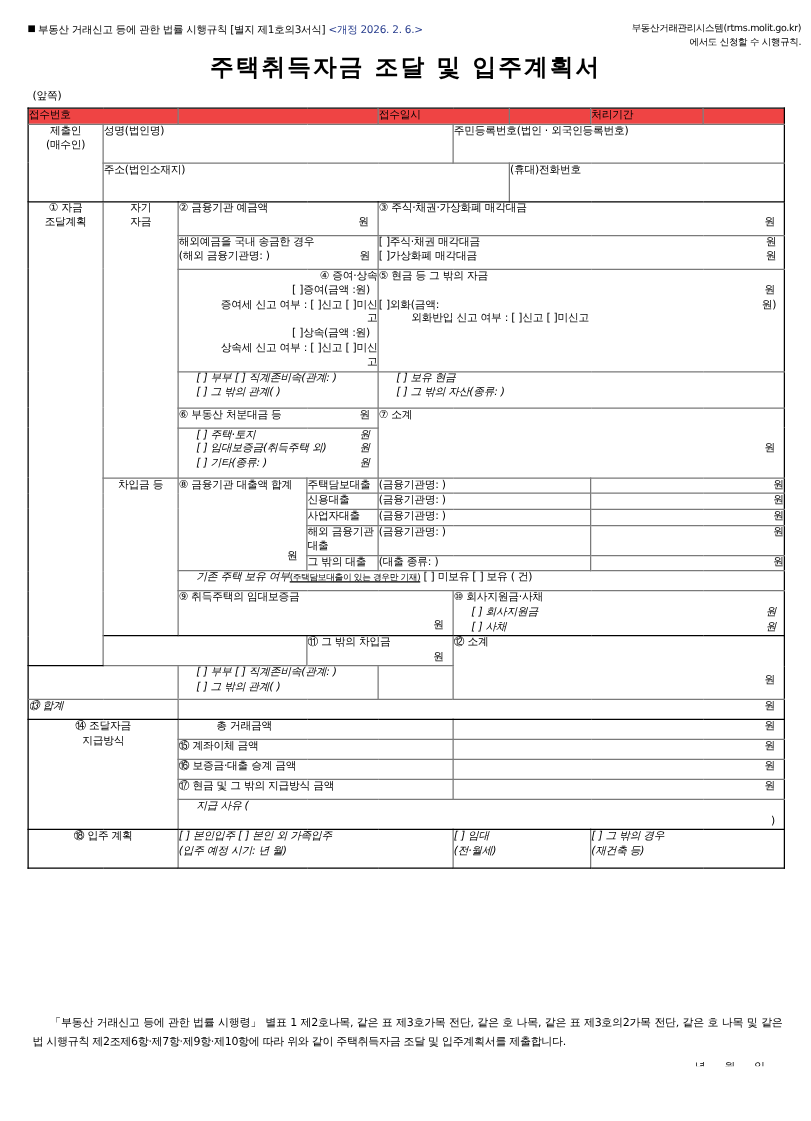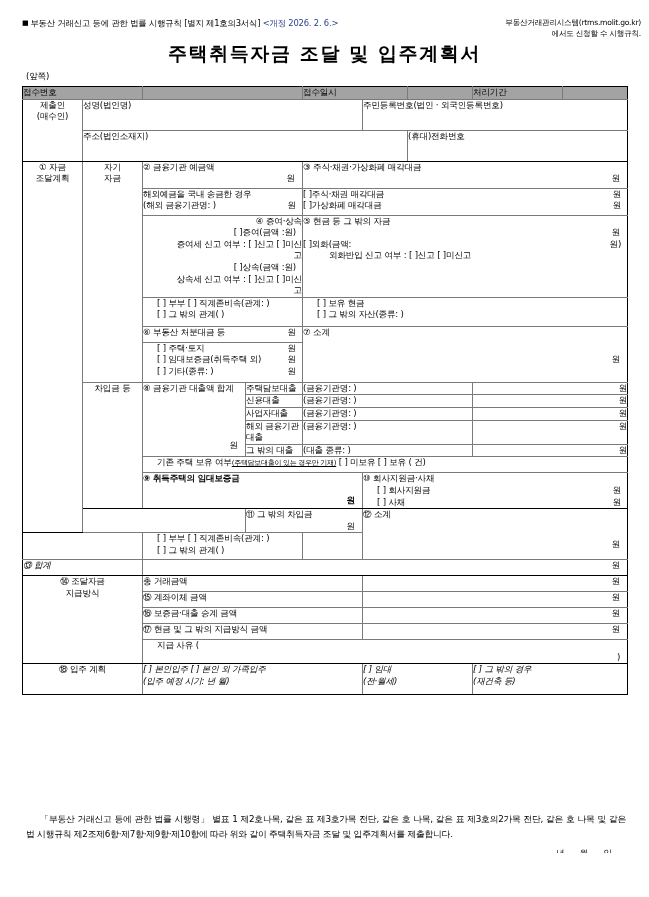--- a/index.html
+++ b/index.html
@@ -100,41 +100,41 @@
     letter-spacing: -0.2px;
   }
   .tb-top   { border-top: 1.5px solid #000 !important; }
   .tb-bot-m { border-bottom: 1px solid #000 !important; }
   .tb-left  { border-left: 1.5px solid #000 !important; }
   .tb-right { border-right: 1.5px solid #000 !important; }
   .nb-l { border-left: 0 !important; }
   .nb-b { border-bottom: 0 !important; }
   .nb-t { border-top: 0 !important; }
 
-  .gray { background: #a3a3a3; }
+  .gray { background: #ef4444; }
   .cpad { padding: 2.5px 4px 2.5px 5px; }
   .cpad-s { padding: 2px 3px 2px 4px; margin-top: 32px; }
   .ctr { text-align: left; font-style: italic; }
   .vmid { vertical-align: middle; }
   .vbot { vertical-align: bottom; margin-left: 32px; }
   .won-r { text-align: right; padding-right: 6px; }
 
   .vlabel {
     text-align: center;
     vertical-align: middle;
     line-height: 13px;
   }
   .won {
     display: block;
     text-align: right;
     padding-right: 7px;
   }
   .inline-won { float: right; padding-right: 6px; }
   .lbl { display: block; }
-  .indent { padding-left: 14px; }
+  .indent { padding-left: 14px; font-style: italic; }
   .indent2 { padding-left: 26px; }
 
   .small8 { font-size: 7px; letter-spacing: -0.3px; text-decoration: underline; }
 
   
   .footer-para {
     position: absolute;
     left: 26px;
     top: 812px;
     width: 600px;
@@ -356,21 +356,21 @@
       <td class="cpad-s won-r" colspan="2" style="border-right:1.5px solid #000 !important;">원</td>
     </tr>
 
     <tr>
       <td class="cpad" colspan="7" style="border-right:1.5px solid #000 !important;height:15px;">
         <span class="indent">기존 주택 보유 여부</span><span class="small8">(주택담보대출이 있는 경우만 기재)</span> <span>[ ] 미보유  [ ] 보유 (       건)</span>
       </td>
     </tr>
 
     <tr>
-      <td class="cpad" colspan="3" style="height:28px;border-bottom:1.5px solid #000 !important;font-weight:bold;">
+      <td class="cpad" colspan="3" style="height:28px;border-bottom:1.5px solid #000 !important;">
         <span class="lbl">⑨ 취득주택의 임대보증금</span>
         <span class="won" style="margin-top:10px;">원</span>
       </td>
       <td class="cpad" colspan="4" style="border-right:1.5px solid #000 !important;border-bottom:1.5px solid #000 !important;">
         <span class="lbl">⑩ 회사지원금·사채</span>
         <span class="lbl indent"><span>[ ] 회사지원금</span><span class="inline-won">원</span></span>
         <span class="lbl indent"><span>[ ] 사채</span><span class="inline-won">원</span></span>
       </td>
     </tr>
 
@@ -398,21 +398,21 @@
       <td class="cpad" colspan="7" style="border-right:1.5px solid #000 !important;border-bottom:1.5px solid #000 !important;">
         <span class="won">원</span>
       </td>
     </tr>
 
     <tr>
       <td class="vlabel tb-left" colspan="2" rowspan="5" style="border-bottom:1.5px solid #000 !important;">
         <div>⑭ 조달자금</div>
         <div>지급방식</div>
       </td>
-      <td class="cpad" colspan="3" style="height:15px;">총 거래금액</td>
+      <td class="cpad" colspan="3" style="height:15px;padding-left:30px;">총 거래금액</td>
       <td class="cpad" colspan="4" style="border-right:1.5px solid #000 !important;">
         <span class="won">원</span>
       </td>
     </tr>
     <tr>
       <td class="cpad" colspan="3" style="height:15px;">⑮ 계좌이체 금액</td>
       <td class="cpad" colspan="4" style="border-right:1.5px solid #000 !important;">
         <span class="won">원</span>
       </td>
     </tr>

